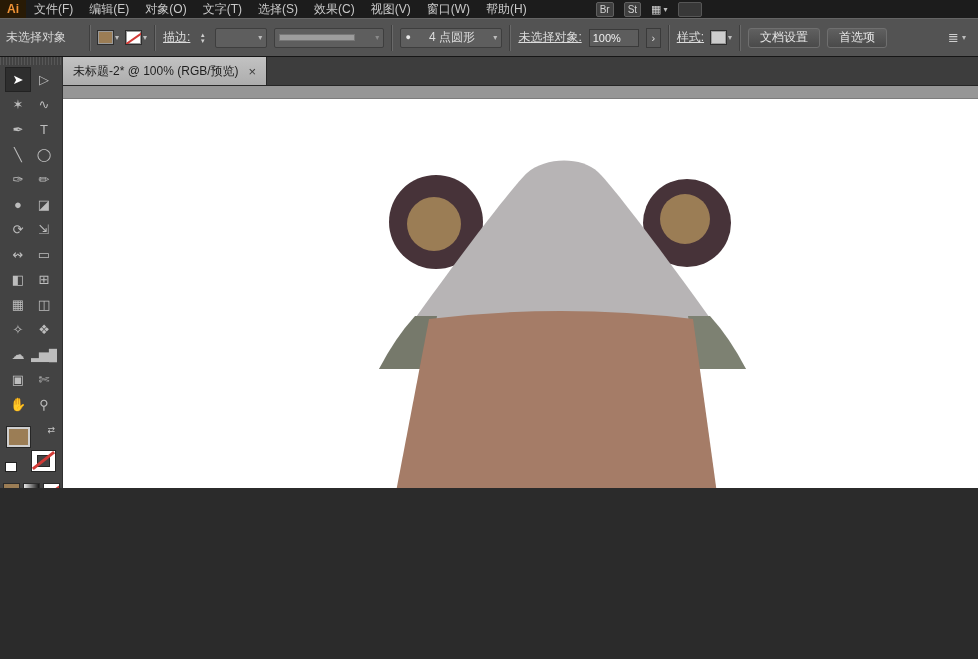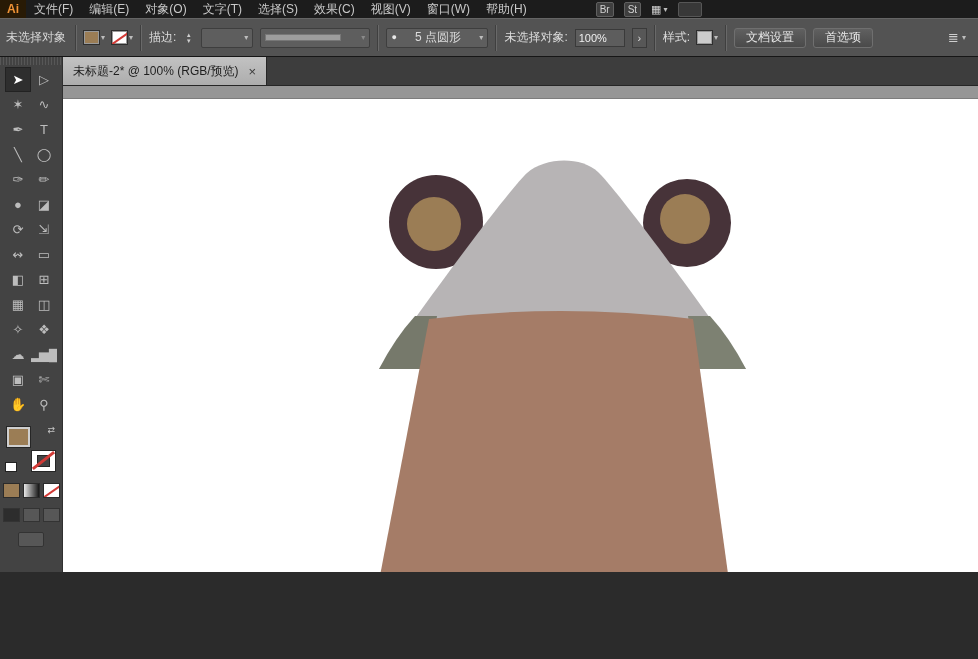--- a/index.html
+++ b/index.html
@@ -1,44 +1,44 @@
 <!DOCTYPE html>
 <html><head>
 <meta charset="utf-8">
 <style>
   html,body{margin:0;padding:0;}
   body{width:978px;height:659px;overflow:hidden;background:#2b2b2b;
        font-family:"Liberation Sans","DejaVu Sans",sans-serif;}
-  .app{position:relative;width:978px;height:572px;background:#434343;overflow:hidden;}
+  .app{position:relative;width:978px;height:488px;background:#434343;overflow:hidden;}
 
   
   .menu-bar{height:18px;background:#1c1c1c;display:flex;align-items:center;color:#c9c9c9;font-size:12px;}
   .ai-logo{width:26px;height:18px;display:flex;align-items:center;justify-content:center;
            background:#281a05;color:#f09336;font-weight:bold;font-size:12px;cursor:default;}
   .menu-list{display:flex;height:100%;align-items:center;}
   .menu-item{padding:0 8px;line-height:18px;white-space:nowrap;cursor:default;}
   .menu-right{display:flex;align-items:center;gap:10px;margin-left:28px;padding-left:33px;}
   .mini-badge{height:13px;line-height:13px;padding:0 3px;font-size:10px;color:#d0d0d0;
               background:#3f3f3f;border:1px solid #606060;border-radius:2px;cursor:default;}
   .mb-group{display:flex;align-items:center;gap:2px;color:#cfcfcf;font-size:11px;cursor:default;}
   .chev{font-size:8px;color:#bdbdbd;}
   .chev.dim{color:#8a8a8a;}
   .mb-dark{width:22px;height:13px;background:#383838;border:1px solid #565656;border-radius:2px;}
 
   
   .control-bar{height:37px;background:#535353;border-top:1px solid #656565;border-bottom:1px solid #161616;
                display:flex;align-items:center;padding:0 6px;gap:7px;font-size:12px;color:#dcdcdc;}
-  .status{margin-right:2px;color:#d6d6d6;white-space:nowrap;}
+  .status{margin-right:16px;color:#d6d6d6;white-space:nowrap;}
   .cb-sep{width:1px;height:26px;background:#3f3f3f;border-right:1px solid #696969;}
   .swatch-group{display:flex;align-items:center;gap:2px;cursor:pointer;}
   .swatch{width:15px;height:13px;background:#888;box-shadow:0 0 0 1px #2e2e2e, inset 0 0 0 1px #9a9a9a;}
   .swatch.none{background:#fff;position:relative;overflow:hidden;}
   .swatch.none::after{content:"";position:absolute;left:-3px;right:-3px;top:50%;height:2px;
                       background:#d23a36;transform:rotate(-35deg);}
-  .lbl{white-space:nowrap;}
+  .lbl{white-space:nowrap;text-decoration:underline;}
   .spin{display:flex;flex-direction:column;width:11px;font-size:7px;line-height:6px;color:#cfcfcf;
         align-items:center;cursor:pointer;}
   .combo{background:#5e5e5e;border:1px solid #3e3e3e;border-radius:2px;height:18px;
          display:flex;align-items:center;padding:0 4px;gap:4px;cursor:pointer;}
   .w-small{width:42px;justify-content:flex-end;}
   .w-profile{width:100px;justify-content:space-between;}
   .profile-bar{width:74px;height:5px;background:#9d9d9d;border:1px solid #777;}
   .w-brush{min-width:92px;justify-content:space-between;}
   .brush-dot{font-size:9px;line-height:9px;color:#e8e8e8;}
   .opacity-input{width:42px;height:16px;background:#5d5d5d;border:1px solid #3a3a3a;color:#f0f0f0;
@@ -152,21 +152,21 @@
       <span class="chev">▾</span>
     </span>
     <span class="combo w-profile">
       <span class="profile-bar"></span>
       <span class="chev dim">▾</span>
     </span>
     <span class="cb-sep"></span>
 
     <span class="combo w-brush">
       <span class="brush-dot">●</span>
-      <span>5 点圆形</span>
+      <span>4 点圆形</span>
       <span class="chev">▾</span>
     </span>
     <span class="cb-sep"></span>
 
     <span class="lbl">未选择对象:</span>
     <span class="opacity-input">100%</span>
     <span class="chev-btn">›</span>
     <span class="cb-sep"></span>
 
     <span class="lbl">样式:</span>

